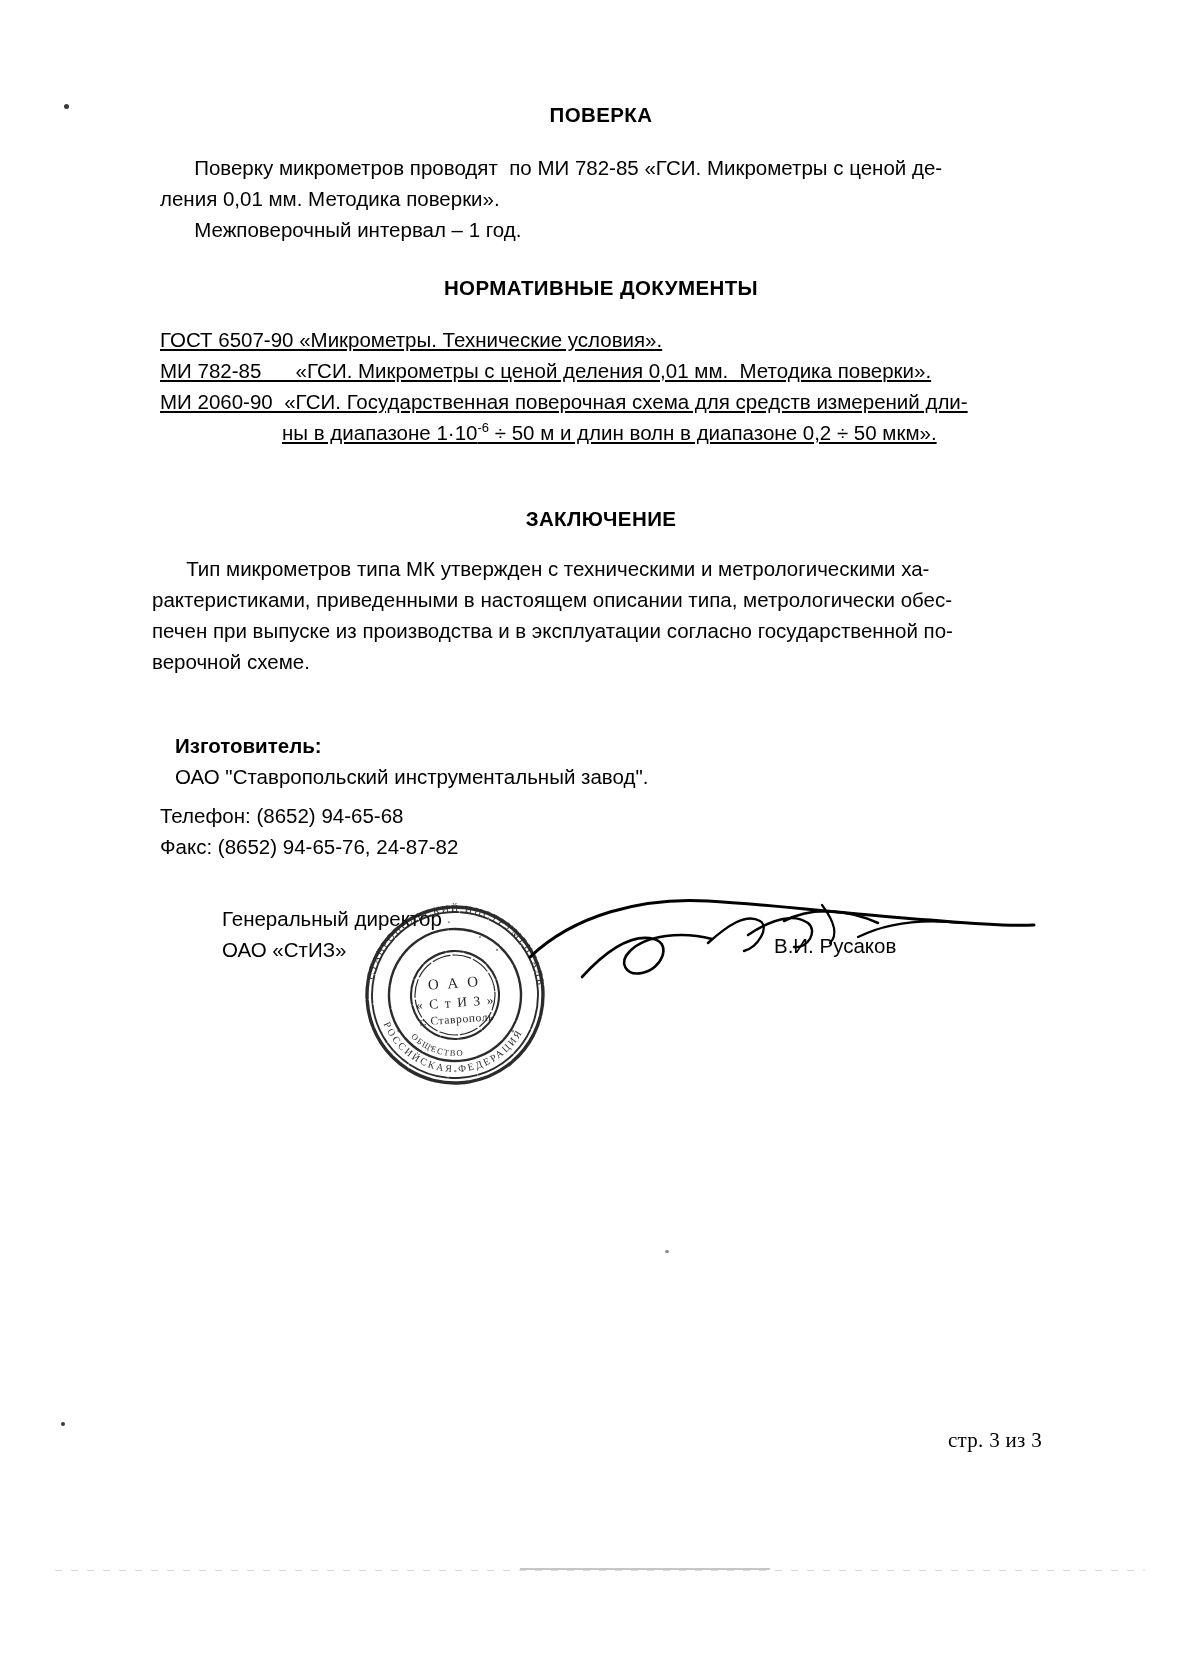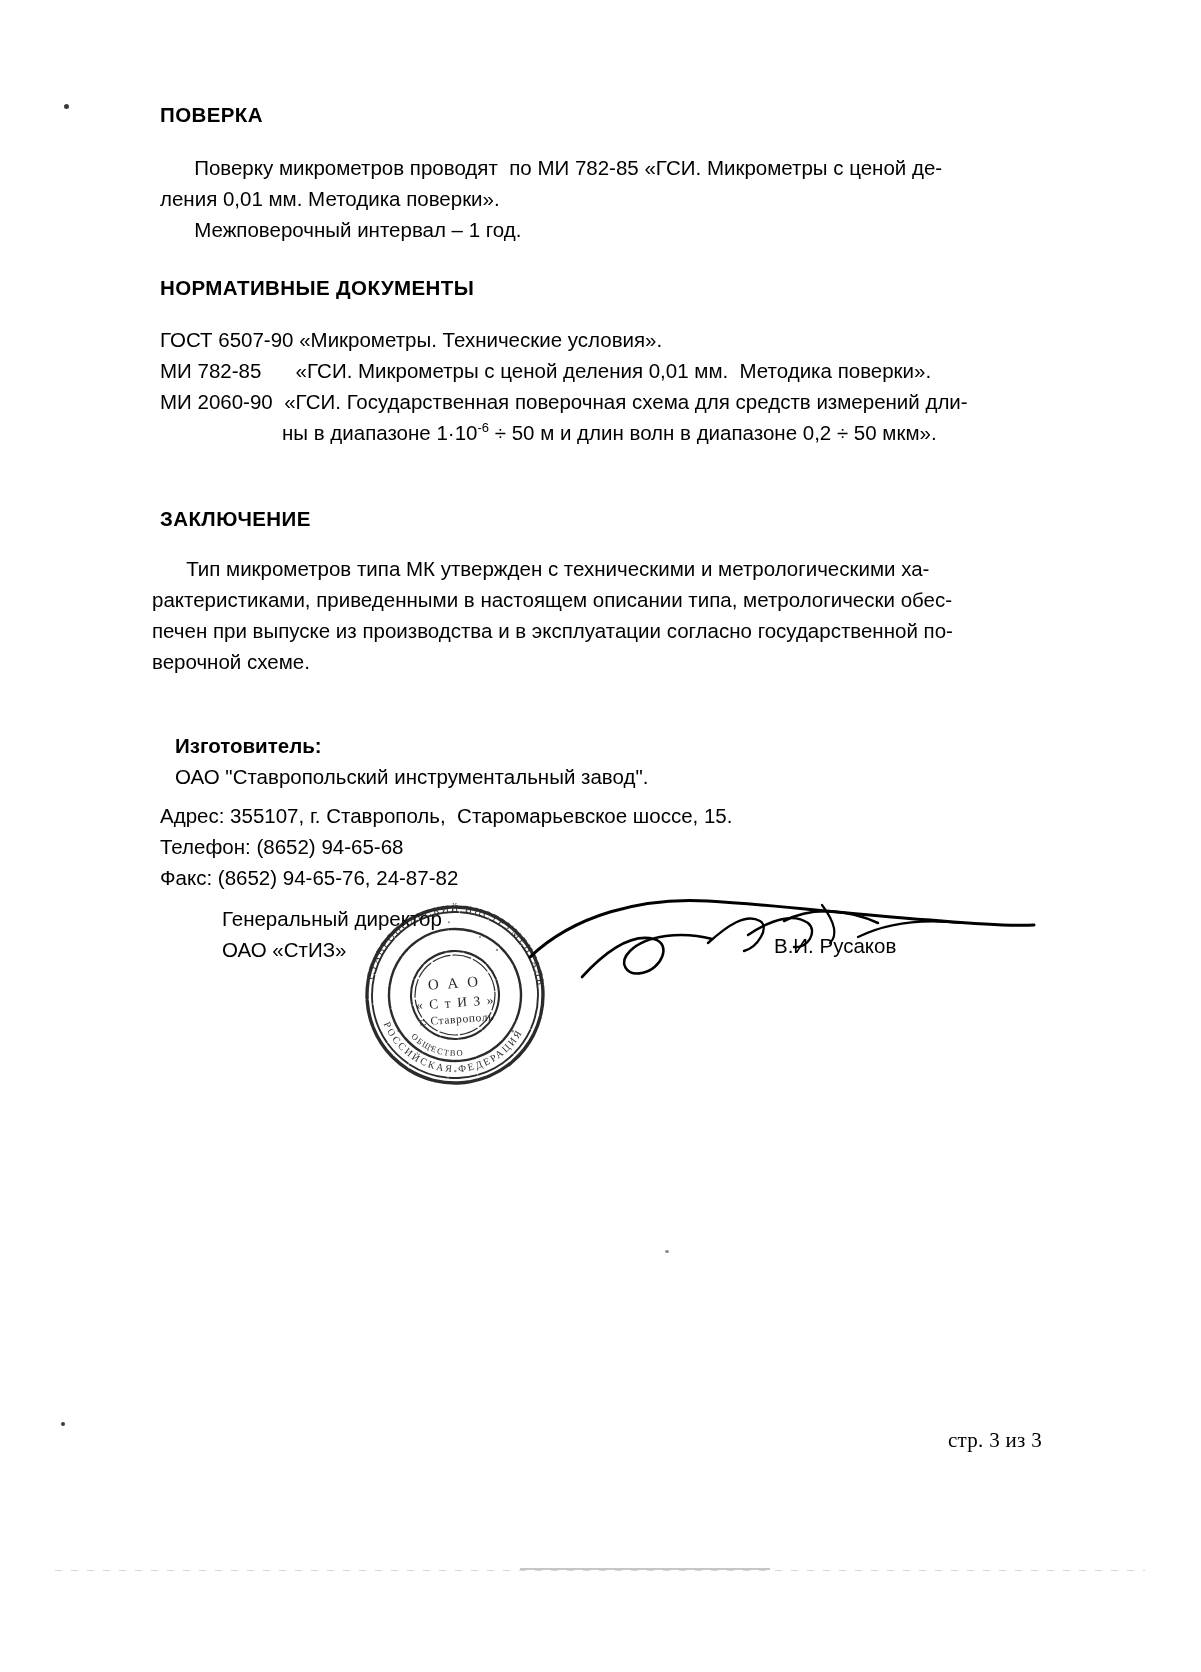--- a/index.html
+++ b/index.html
@@ -49,39 +49,40 @@
     top: 1568px;
     width: 250px;
     height: 2px;
     background: #b8b8b8;
     opacity: .8;
   }
 
   h1.section-title {
     font-size: 20.5px;
     font-weight: bold;
-    text-align: left;
+    text-align: center;
     letter-spacing: .4px;
     margin: 0;
     line-height: 1.1;
   }
   .line {
     display: block;
     font-size: 20.5px;
     line-height: 31px;
     white-space: pre;
   }
 
   .bold { font-weight: bold; }
 
   .hang {
     display: block;
     font-size: 20.5px;
     line-height: 31px;
     white-space: pre;
+    text-decoration: underline;
   }
   .hang-cont { padding-left: 122px; }
 
   sup.exp {
     font-size: 13px;
     vertical-align: super;
     line-height: 0;
   }
 
   
@@ -187,21 +188,20 @@
     <span class="line">печен при выпуске из производства и в эксплуатации согласно государственной по-</span>
     <span class="line">верочной схеме.</span>
   </div>
 
   <div id="maker-block">
     <span class="line bold">Изготовитель:</span>
     <span class="line">ОАО "Ставропольский инструментальный завод".</span>
   </div>
 
   <div id="contact-block">
-    <span class="line">Адрес: 355107, г. Ставрополь,  Старомарьевское шоссе, 15.</span>
     <span class="line">Телефон: (8652) 94-65-68</span>
     <span class="line">Факс: (8652) 94-65-76, 24-87-82</span>
   </div>
 
   <div id="sign-block">
 
     <div class="sign-rows">
       <span class="sign-line">Генеральный директор</span>
       <span class="sign-line">ОАО «СтИЗ»</span>
     </div>

